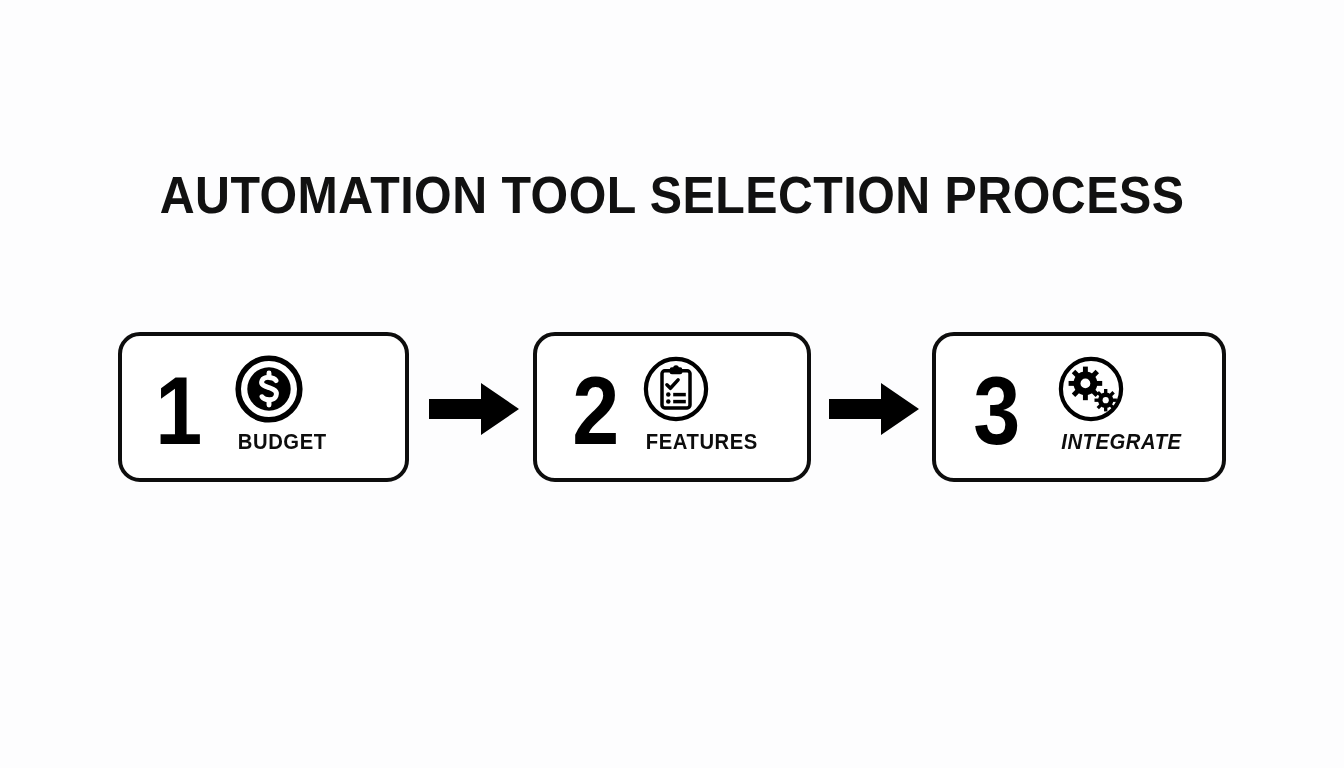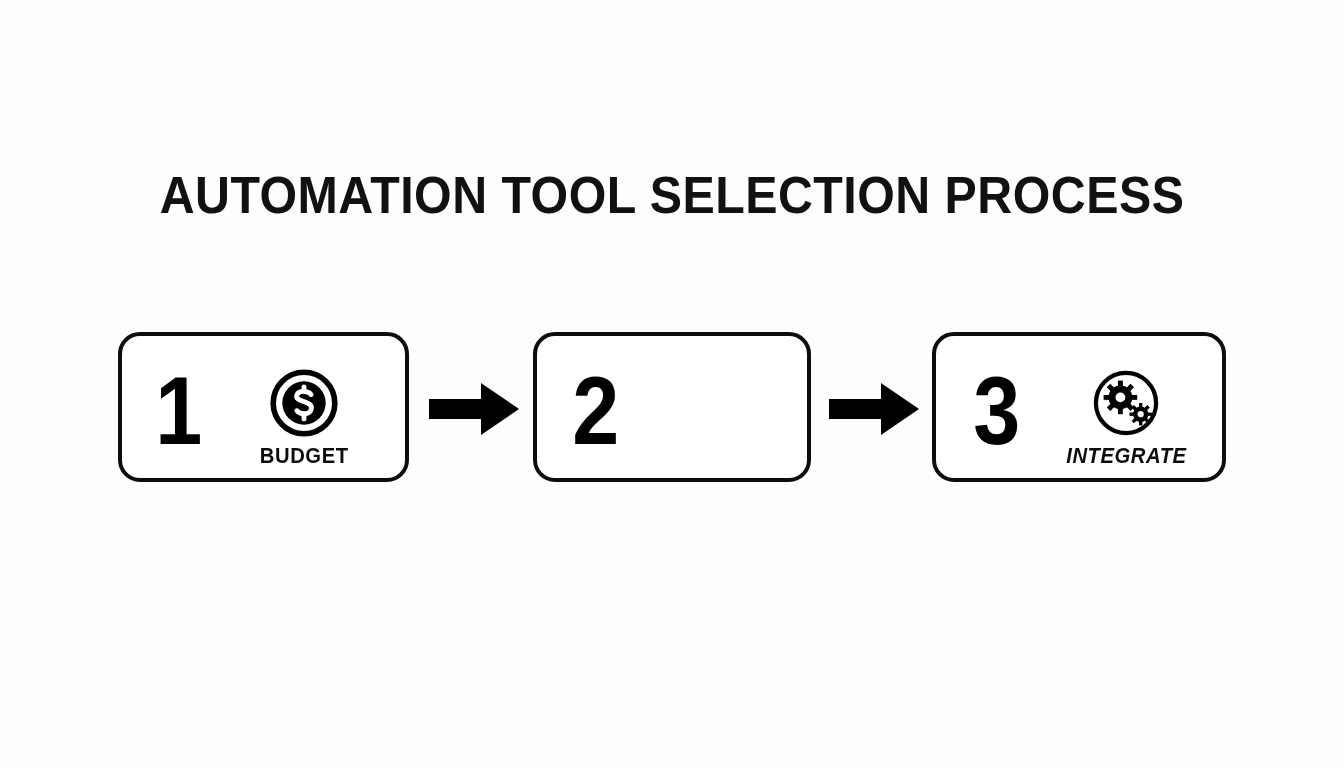--- a/index.html
+++ b/index.html
@@ -70,24 +70,24 @@
     color: #000000;
     transform: scaleX(0.88);
     transform-origin: 50% 50%;
   }
   .card.c1 .step-num { left: 30px; top: 27px; }
   .card.c2 .step-num { left: 32px; top: 27px; }
   .card.c3 .step-num { left: 34px; top: 27px; }
 
   .icon-block {
     position: absolute;
-    top: 32px;
+    top: 18px;
     display: flex;
     flex-direction: column;
-    align-items: center;
+    align-items: flex-start;
   }
   .card.c1 .icon-block { left: 112px; width: 140px; }
   .card.c2 .icon-block { left: 104px; width: 140px; }
   .card.c3 .icon-block { left: 120px; width: 140px; font-style: italic; }
 
   .icon-wrap {
     width: 70px;
     height: 70px;
     display: block;
   }
@@ -139,20 +139,36 @@
     </div>
 
     <span class="arrow a1">
       <svg viewBox="0 0 90 52" width="90" height="52" aria-hidden="true">
         <path d="M0 16 L52 16 L52 0 L90 26 L52 52 L52 36 L0 36 Z" fill="#000"></path>
       </svg>
     </span>
 
     <div class="card c2">
       <div class="step-num">2</div>
+      <div class="icon-block">
+        <span class="icon-wrap">
+          <svg viewBox="0 0 100 100" width="70" height="70" aria-hidden="true">
+            <circle cx="50" cy="50" r="43" fill="none" stroke="#000" stroke-width="6"></circle>
+            <rect x="30" y="24" width="40" height="53" rx="4" fill="#fff" stroke="#000" stroke-width="5"></rect>
+            <rect x="41" y="19" width="18" height="10" rx="3" fill="#000"></rect>
+            <circle cx="50" cy="20" r="4" fill="#000"></circle>
+            <path d="M37 44 L42 49 L53 37" fill="none" stroke="#000" stroke-width="5" stroke-linecap="round" stroke-linejoin="round"></path>
+            <circle cx="39" cy="58" r="3.2" fill="#000"></circle>
+            <rect x="46" y="55.5" width="18" height="5" fill="#000"></rect>
+            <circle cx="39" cy="68" r="3.2" fill="#000"></circle>
+            <rect x="46" y="65.5" width="18" height="5" fill="#000"></rect>
+          </svg>
+        </span>
+        <span class="icon-label">FEATURES</span>
+      </div>
     </div>
 
     <span class="arrow a2">
       <svg viewBox="0 0 90 52" width="90" height="52" aria-hidden="true">
         <path d="M0 16 L52 16 L52 0 L90 26 L52 52 L52 36 L0 36 Z" fill="#000"></path>
       </svg>
     </span>
 
     <div class="card c3">
       <div class="step-num">3</div>

